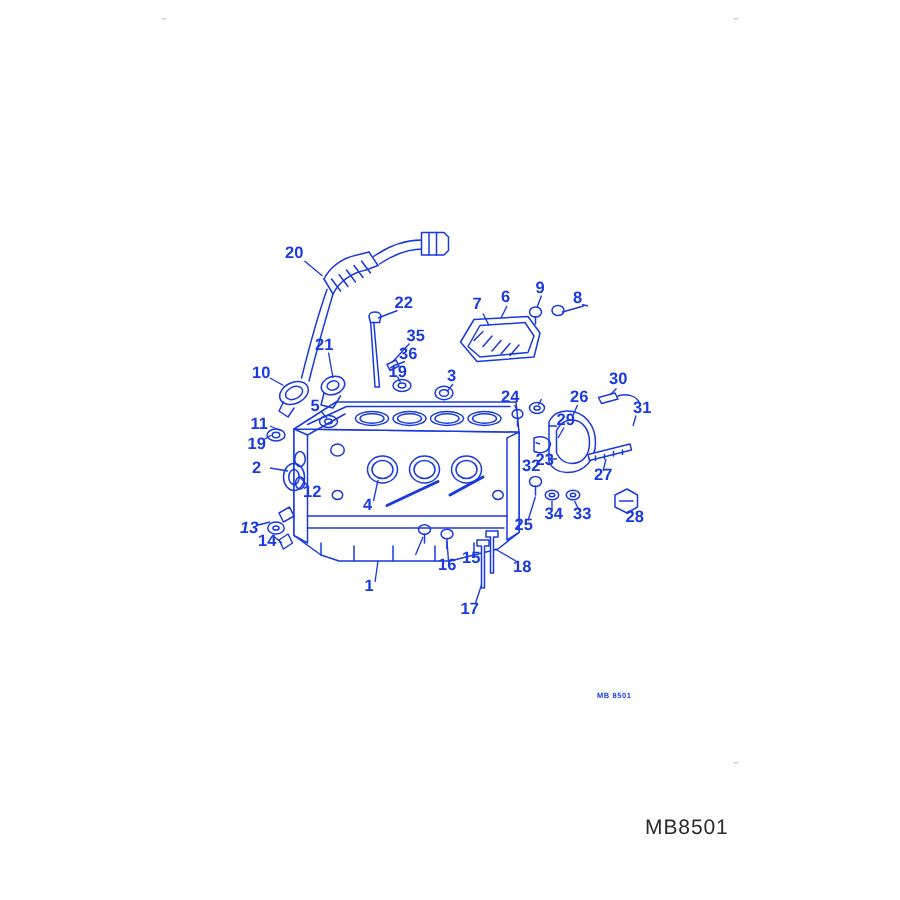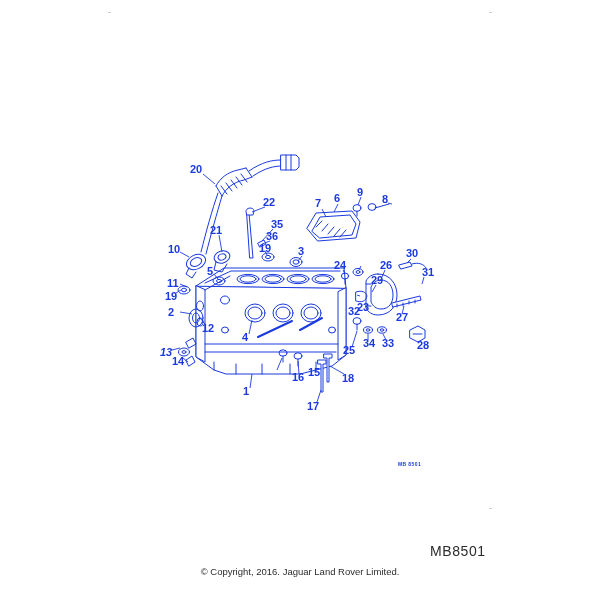--- a/index.html
+++ b/index.html
@@ -309,15 +309,14 @@
     <div class="callout" style="left:348px;  top:286px;margin-top:20px;">32</div>
     <div class="callout" style="left:382px;  top:338px;">33</div>
     <div class="callout" style="left:363px;  top:338px;">34</div>
     <div class="callout" style="left:271px;  top:219px;">35</div>
     <div class="callout" style="left:266px;  top:231px;">36</div>
 
     <div class="partcode">MB 8501</div>
   </div>
 
   <div id="figure-code">MB8501</div>
-  <div id="copyright">© Copyright, 2016. Jaguar Land Rover Limited.</div>
 
 </div>
 
 </body></html>

